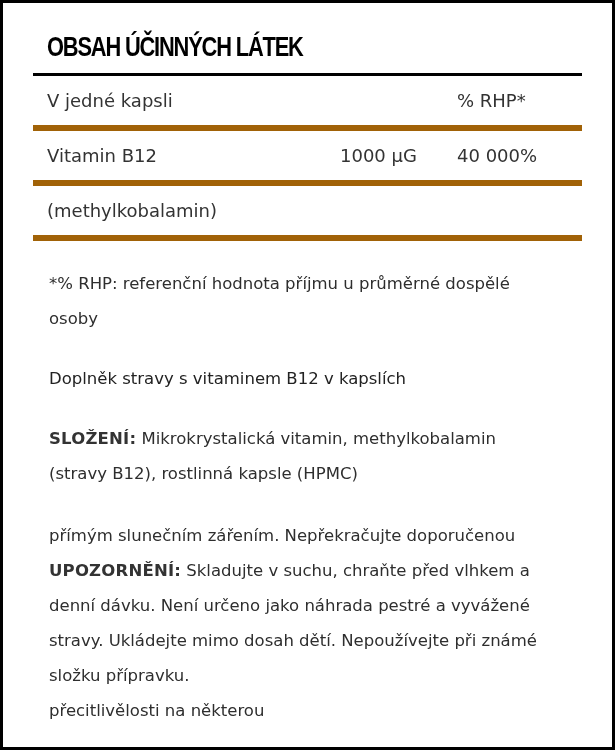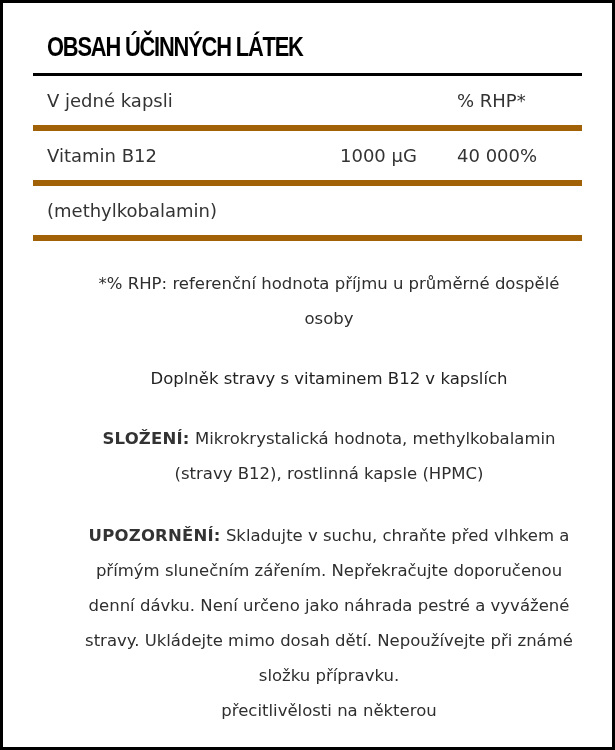--- a/index.html
+++ b/index.html
@@ -1,21 +1,21 @@
 <!DOCTYPE html>
 <html><head>
   <meta charset="utf-8">
   <style>
     html, body { margin: 0; padding: 0; background: #ffffff; }
     body { width: 615px; height: 750px; overflow: hidden; }
     .card {
       position: absolute; left: 0; top: 0;
       width: 615px; height: 750px; box-sizing: border-box;
       border: 3px solid #000; background: #fff;
-      font-family: "DejaVu Sans", sans-serif; color: #2b2b2b; text-align: center;
+      font-family: "DejaVu Sans", sans-serif; color: #2b2b2b;
     }
     .title {
       position: absolute; left: 44px; top: 28px;
       font-family: "Liberation Sans", sans-serif;
       font-weight: bold; font-size: 28px; letter-spacing: -1.5px;
       transform: scaleX(0.78); transform-origin: left center;
       color: #000; white-space: nowrap;
     }
     .rule {
       position: absolute; left: 30px; top: 70px; width: 549px; height: 3px; background: #000;
@@ -62,25 +62,25 @@
   </div>
 
   <div class="para" style="top:247px;">
     <div>*% RHP:  referenční hodnota příjmu u průměrné dospělé</div>
     <div>osoby</div>
   </div>
 
   <div class="para bold" style="top:342px;">Doplněk stravy s vitaminem B12 v kapslích</div>
 
   <div class="para" style="top:402px;">
-    <div><span class="caps">SLOŽENÍ:</span><span> Mikrokrystalická hodnota, methylkobalamin</span></div>
+    <div><span class="caps">SLOŽENÍ:</span><span> Mikrokrystalická vitamin, methylkobalamin</span></div>
     <div>(stravy B12), rostlinná kapsle (HPMC)</div>
   </div>
 
   <div class="para" style="top:499px;">
+    <div>přímým slunečním zářením. Nepřekračujte doporučenou</div>
     <div><span class="caps">UPOZORNĚNÍ:</span><span> Skladujte v suchu, chraňte před vlhkem a</span></div>
-    <div>přímým slunečním zářením. Nepřekračujte doporučenou</div>
     <div>denní dávku. Není určeno jako náhrada pestré a vyvážené</div>
     <div>stravy. Ukládejte mimo dosah dětí. Nepoužívejte při známé</div>
     <div>složku přípravku.</div>
     <div>přecitlivělosti na některou</div>
   </div>
 </div>
 
 </body></html>

